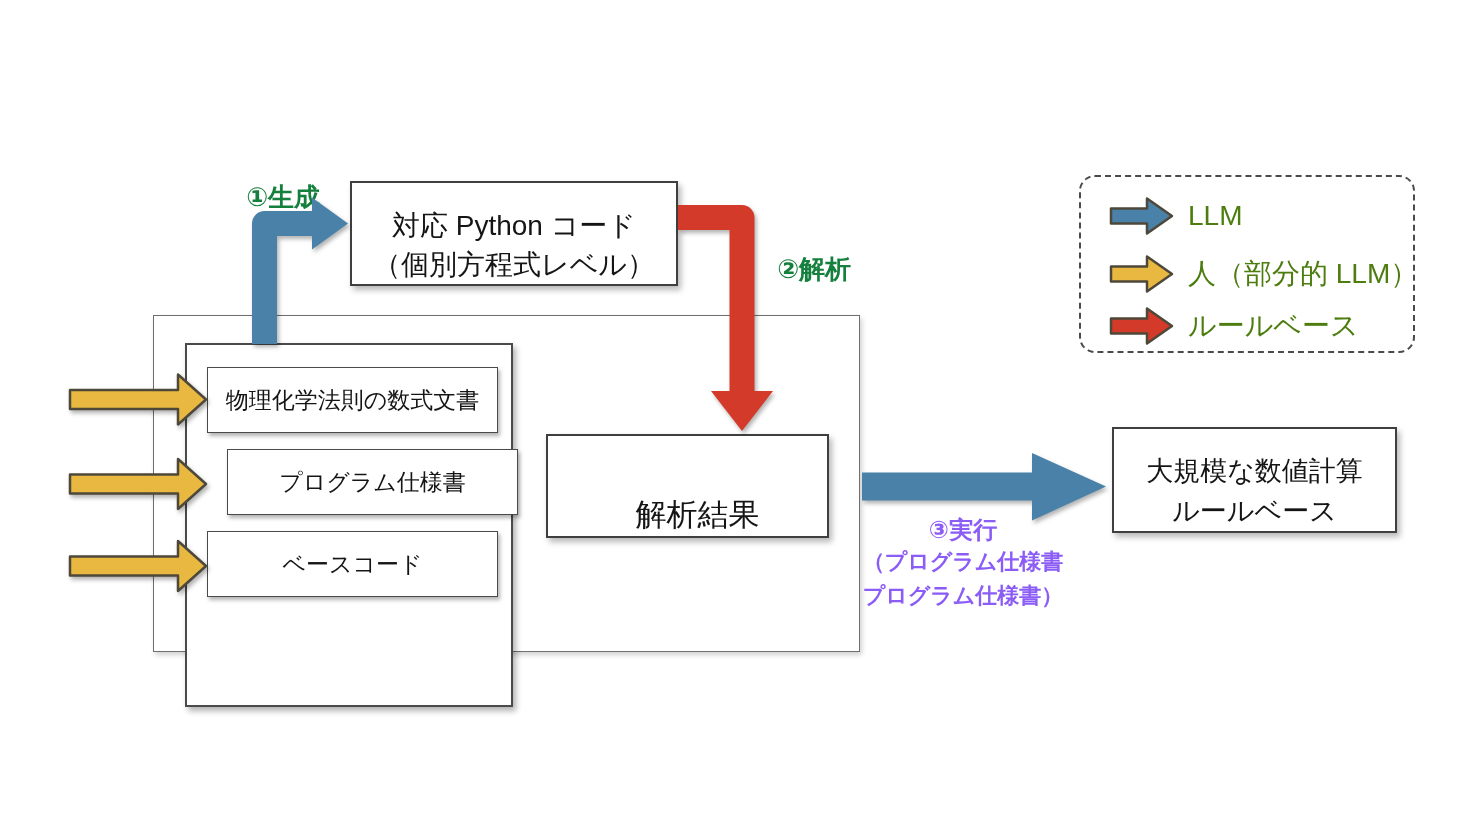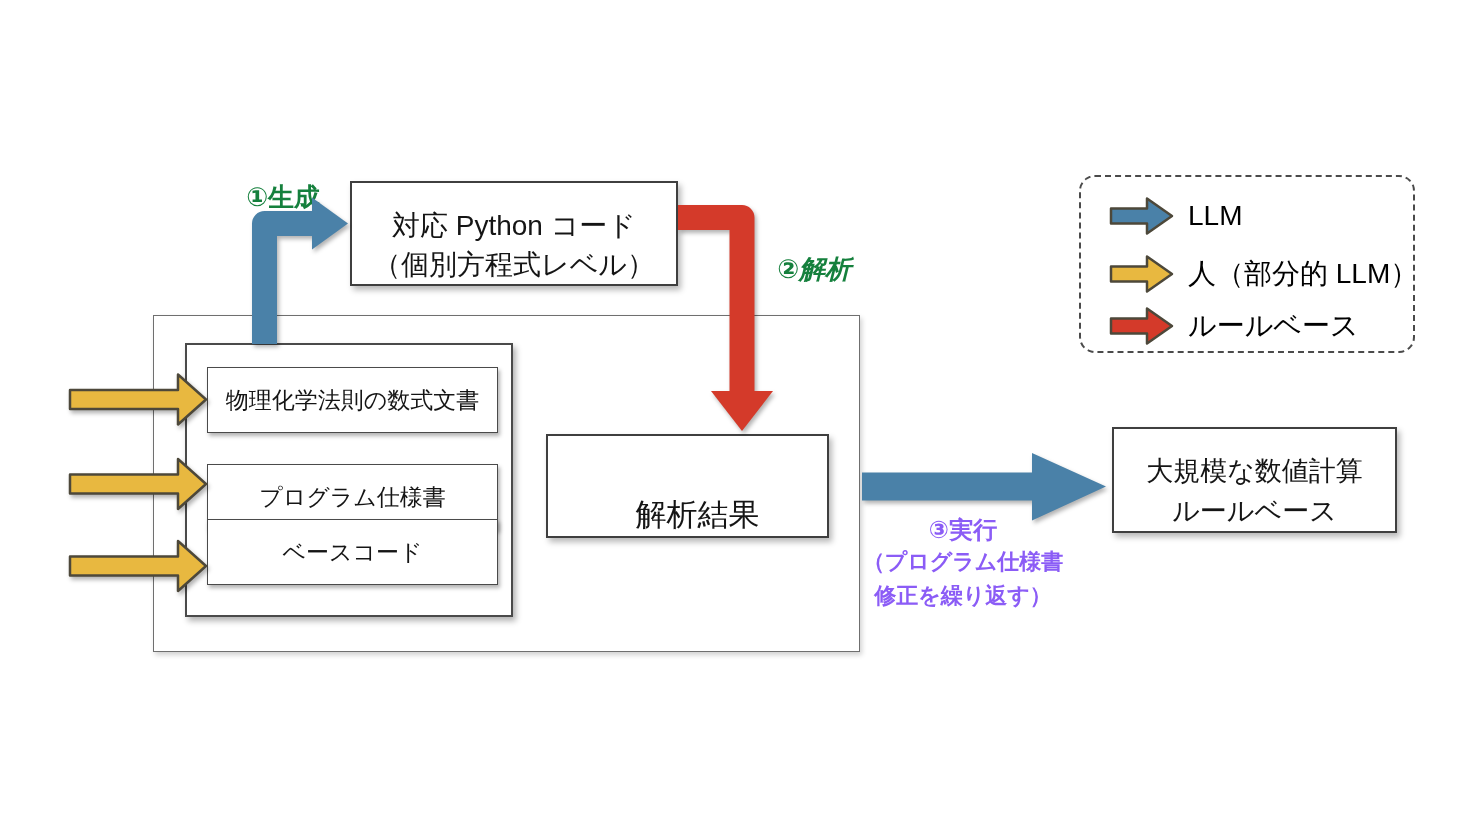--- a/index.html
+++ b/index.html
@@ -36,21 +36,21 @@
     left: 153px; top: 315px;
     width: 707px; height: 337px;
     border: 1.5px solid #6f6f6f;
     box-shadow: 2px 3px 5px rgba(0,0,0,0.18);
     background: #ffffff;
     box-sizing: border-box;
   }
   .inner-group {
     position: absolute;
     left: 31px; top: 27px;       
-    width: 328px; height: 274px;
+    width: 328px; height: 364px;
     border: 2px solid #4a4a4a;
     box-shadow: 3px 4px 6px rgba(0,0,0,0.3);
     background: #ffffff;
     box-sizing: border-box;
     text-align: right;
   }
   .input-box {
     position: absolute;
     left: 20px;
     width: 291px; height: 66px;
@@ -98,21 +98,21 @@
   .legend-row {
     position: absolute;
     left: 28px;
     height: 40px;
     display: flex;
     align-items: center;
   }
   .legend-label {
     margin-left: 13px;
     font-size: 28px;
-    color: #000000;
+    color: #4d7c0f;
     white-space: nowrap;
   }
 
   svg.arrow-layer {
     position: absolute;
     left: 0; top: 0;
     width: 1484px; height: 830px;
     pointer-events: none;
   }
   .arrow-shadow { filter: drop-shadow(2px 3px 2px rgba(0,0,0,0.3)); }
@@ -122,39 +122,39 @@
 
 <div id="canvas">
 
   <div class="step-label" style="left:246px; top:180px;">①生成</div>
 
   <div class="wbox top-box">
     <span>対応 Python コード</span>
     <span>（個別方程式レベル）</span>
   </div>
 
-  <div class="step-label" style="left:777px; top:252px;font-style:italic;">②解析</div>
+  <div class="step-label" style="left:777px; top:252px;">②解析</div>
 
   <div class="outer-container">
 
     <div class="inner-group">
       <div class="input-box" style="top:22px;">物理化学法則の数式文書</div>
-      <div class="input-box" style="top:119px;">プログラム仕様書</div>
-      <div class="input-box" style="top:174px;">ベースコード</div>
+      <div class="input-box" style="top:104px;margin-left:20px;">プログラム仕様書</div>
+      <div class="input-box" style="top:186px;">ベースコード</div>
     </div>
 
     <div class="wbox result-box">
       <span>解析結果</span>
     </div>
   </div>
 
   <div class="caption-block">
     <div class="caption-step">③実行</div>
     <div class="caption-note">（プログラム仕様書</div>
-    <div class="caption-note">修正を繰り返す）</div>
+    <div class="caption-note">プログラム仕様書）</div>
   </div>
 
   <div class="wbox final-box">
     <span>大規模な数値計算</span>
     <span>ルールベース</span>
   </div>
 
   <div class="legend">
     <div class="legend-row" style="top:19px;">
       <svg width="66" height="40" viewBox="0 0 66 40">

